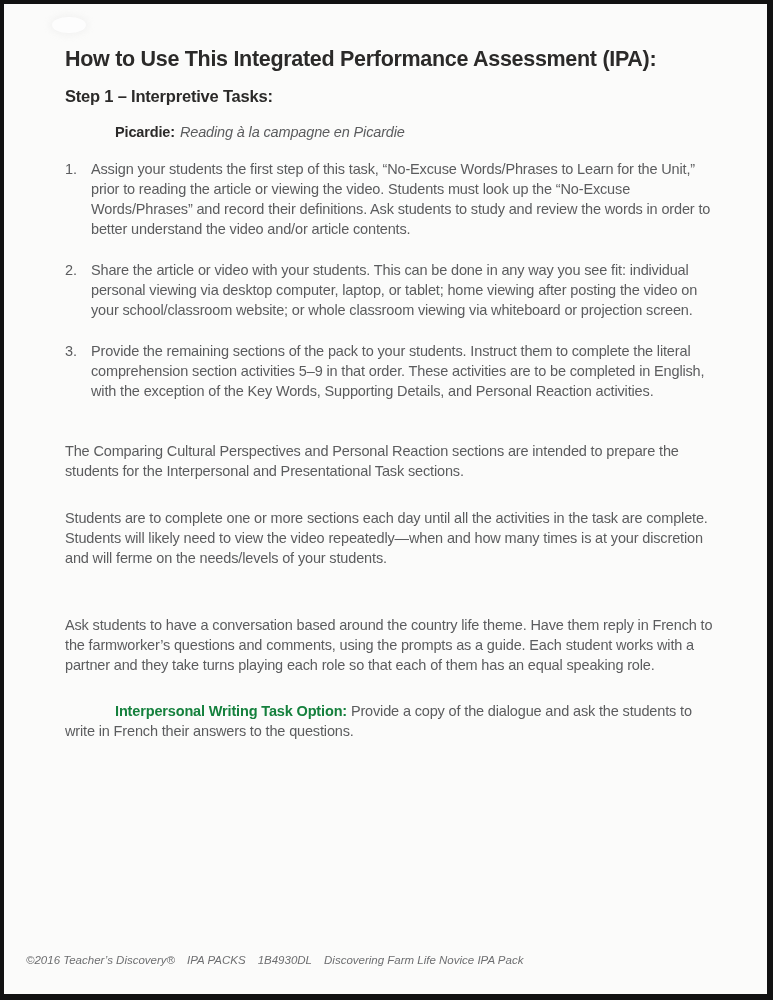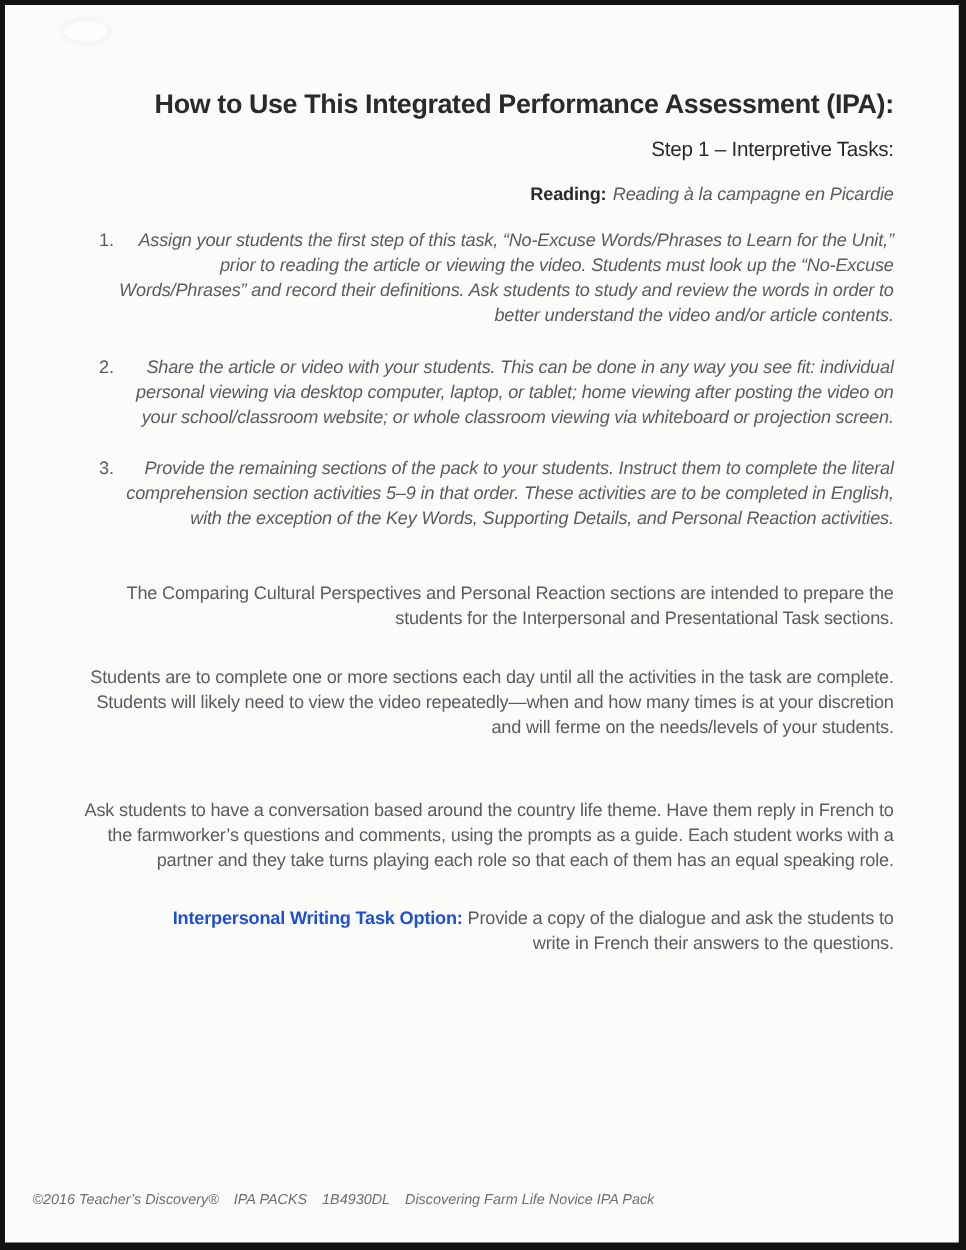--- a/index.html
+++ b/index.html
@@ -30,41 +30,40 @@
     width: 34px;
     height: 16px;
     border-radius: 50%;
     background: #ffffff;
     box-shadow: 0 0 6px 3px rgba(220,220,220,0.35);
     opacity: 0.7;
   }
   .content {
     position: absolute;
     left: 61px;
-    top: 66px;
+    top: 42px;
     width: 650px;
     color: #5b5c5e;
     font-size: 14.5px;
     line-height: 20px;
     letter-spacing: -0.15px;
-    text-align: right;
   }
   .doc-title {
     color: #2b2a29;
     font-size: 21.5px;
     line-height: 26px;
     font-weight: bold;
     letter-spacing: -0.3px;
     margin: 0 0 14px 0;
   }
   .step-heading {
     color: #2b2a29;
     font-size: 16.5px;
     line-height: 21px;
-    font-weight: normal;
+    font-weight: bold;
     letter-spacing: -0.2px;
     margin: 0 0 15px 0;
   }
   .step-heading .italic-part {
     font-style: italic;
   }
   .task-line {
     margin: 0 0 12px 50px;
   }
   .task-label {
@@ -80,41 +79,40 @@
   }
   .num-item {
     display: flex;
     margin-bottom: 21px;
   }
   .num-item .num {
     flex: 0 0 26px;
   }
   .num-item .itext {
     flex: 1 1 auto;
-    font-style: italic;
   }
   .para {
     margin: 0 0 21px 0;
   }
   .para.gap-after {
     margin-bottom: 27px;
     margin-top: 40px;
   }
   .step2-block {
     margin-top: 47px;
   }
   .step2-block .step-heading {
     margin-bottom: 23px;
   }
   .option-para {
     margin-top: 26px;
     text-indent: 50px;
   }
   .option-label {
-    color: #1d4ed8;
+    color: #15803d;
     font-weight: bold;
   }
   .footer {
     position: absolute;
     left: 16px;
     bottom: 28px;
     width: 100%;
     text-align: left;
     color: #6d6e70;
     font-size: 11.5px;
@@ -131,21 +129,21 @@
 <div class="sheet">
   <div class="scan-smudge"></div>
 
   <div class="content">
 
     <h1 class="doc-title">How to Use This Integrated Performance Assessment (IPA):</h1>
 
     <h2 class="step-heading">Step 1 – Interpretive Tasks:</h2>
 
     <div class="task-line">
-      <span class="task-label">Reading:</span><span class="task-value">Reading à la campagne en Picardie</span>
+      <span class="task-label">Picardie:</span><span class="task-value">Reading à la campagne en Picardie</span>
     </div>
 
 
     <div class="num-list">
       <div class="num-item">
         <span class="num">1.</span>
         <span class="itext">Assign your students the first step of this task, “No-Excuse Words/Phrases to Learn for the Unit,” prior to reading the article or viewing the video. Students must look up the “No-Excuse Words/Phrases” and record their definitions. Ask students to study and review the words in order to better understand the video and/or article contents.</span>
       </div>
       <div class="num-item">
         <span class="num">2.</span>

